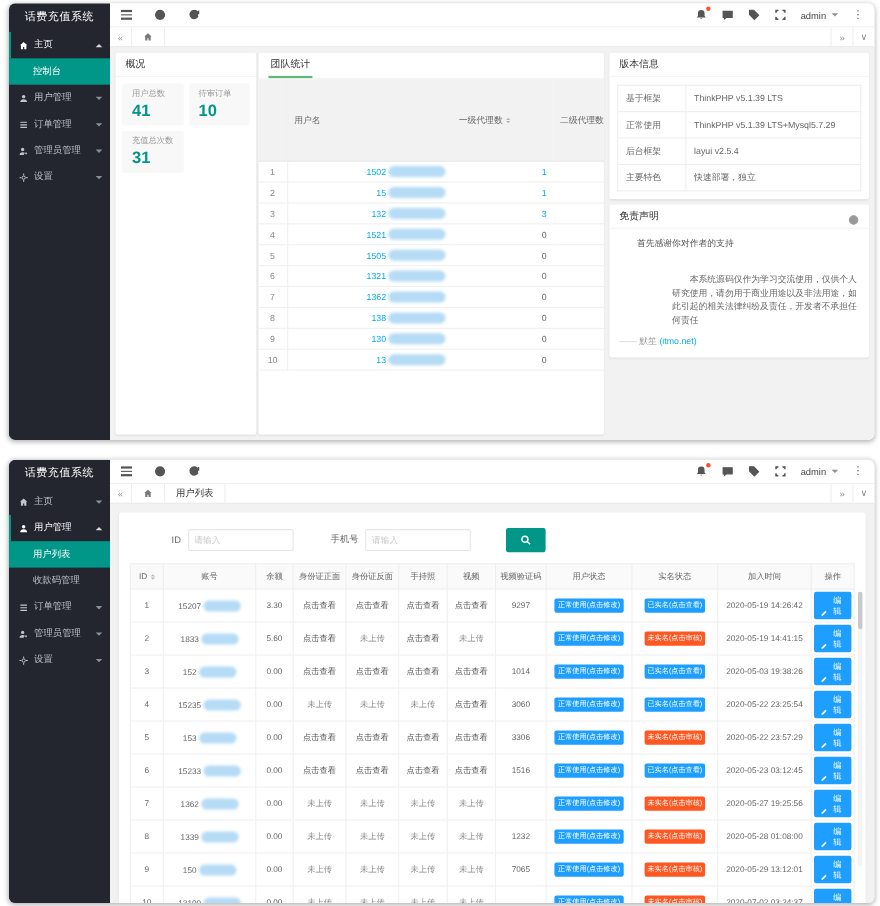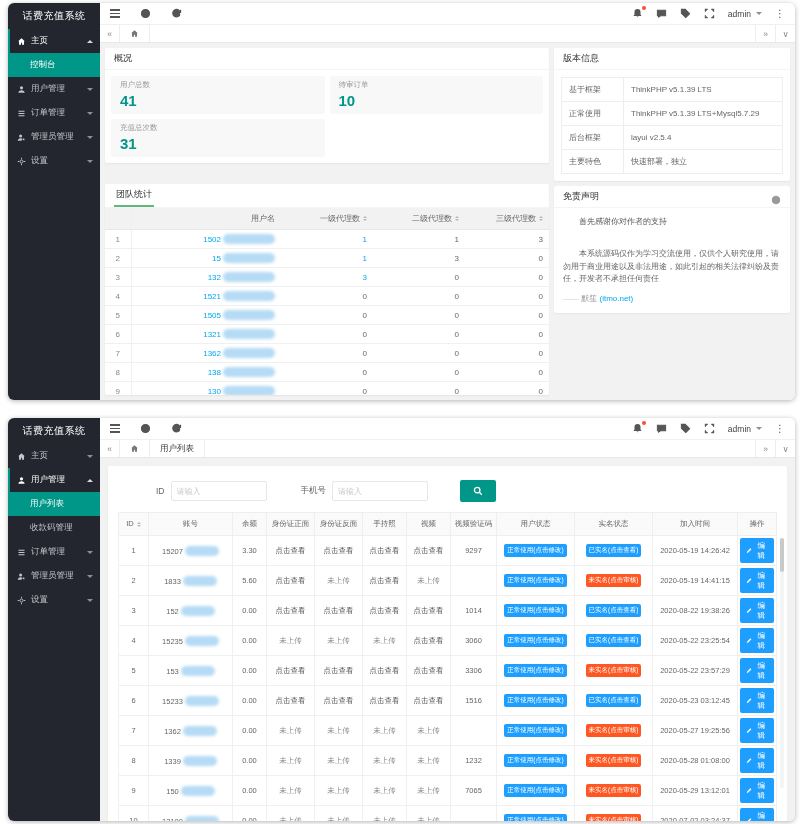--- a/index.html
+++ b/index.html
@@ -45,52 +45,52 @@
   .tab { padding:0 10px; display:flex; align-items:center; border-right:1px solid #eee; cursor:pointer; gap:4px; }
   .tab svg { width:9px; height:9px; color:#777; }
   .tab.active { color:#333; }
   .tab-sp { flex:1; }
 
   .content { flex:1; padding:5px; overflow:hidden; display:flex; gap:5px; }
 
   
   .panel { background:#fff; border-radius:2px; box-shadow:0 1px 2px rgba(0,0,0,.06); }
   .panel-h { height:22px; line-height:21px; padding:0 9px; border-bottom:1px solid #f4f4f4; font-size:9px; color:#333; display:flex; align-items:center; }
-  .col-l { flex:1; min-width:0; display:flex; flex-direction:column; gap:21px; }
+  .col-l { flex:1; min-width:0; display:flex; flex-direction:row; gap:2px; }
   .col-r { width:236px; flex-shrink:0; display:flex; flex-direction:column; gap:5px; }
 
   .cards { display:grid; grid-template-columns:1fr 1fr; gap:5px; padding:6px; }
   .stat-card { background:#f8f8f8; padding:4px 9px 5px; border-radius:2px; }
   .stat-card .lbl { font-size:7.5px; color:#999; }
   .stat-card .num { font-size:15px; font-weight:bold; color:#009688; margin-top:2px; }
 
   .team-panel { flex:1; overflow:hidden; display:flex; flex-direction:column; }
   .team-tab { height:24px; padding:0 9px; border-bottom:1px solid #f4f4f4; display:flex; align-items:flex-end; flex-shrink:0; }
   .team-tab span { font-size:9px; color:#333; padding:4px 2px 4px; border-bottom:2px solid #5FB878; }
   table { border-collapse:collapse; width:100%; table-layout:fixed; }
   .team-tbl { font-size:8px; color:#666; }
-  .team-tbl th { background:#f2f2f2; font-weight:normal; text-align:right; padding:5px 6px; color:#666; border-bottom:1px solid #e8e8e8; }
+  .team-tbl th { background:#f2f2f2; font-weight:normal; text-align:left; padding:5px 6px; color:#666; border-bottom:1px solid #e8e8e8; }
   .team-tbl td { padding:4px 6px; border-bottom:1px solid #f0f0f0; text-align:right; }
   .team-tbl .idx { width:26px; text-align:center; border-right:1px solid #f0f0f0; color:#888; }
   .u-link { color:#01AAED; cursor:pointer; }
   .mask { display:inline-block; height:10px; border-radius:5px; background:rgba(142,199,240,.65); filter:blur(1.5px); vertical-align:-2px; margin-left:2px; }
 
   .sort { display:inline-flex; flex-direction:column; margin-left:3px; vertical-align:middle; }
   .sort i { width:0; height:0; border:2.5px solid transparent; display:block; }
   .sort .up { border-bottom-color:#b8b8b8; margin-bottom:1px; }
   .sort .dn { border-top-color:#b8b8b8; }
 
   .ver-body { padding:7px; }
   .ver-tbl { font-size:8px; color:#666; border:1px solid #eee; }
   .ver-tbl td { border:1px solid #eee; padding:6px 7px; }
   .ver-tbl .k { width:62px; }
 
   .disc-body { padding:8px 9px; font-size:8px; color:#666; line-height:1.55; }
   .disc-body .p1 { margin-bottom:20px; text-indent:2em; color:#555; }
-  .disc-body .p2 { text-indent:2em; }
+  .disc-body .p2 { text-indent:2em;margin-left:48px; }
   .disc-sign { margin-top:7px; color:#999; }
   .disc-sign .dash { color:#ccc; }
   .disc-link { color:#01AAED; cursor:pointer; }
   .info-ic { margin-left:auto; width:10px; height:10px; color:#999; cursor:pointer; }
   .info-ic svg { width:10px; height:10px; }
 
   
   .content-b { flex:1; padding:8px; overflow:hidden; }
   .list-card { background:#fff; border-radius:2px; box-shadow:0 1px 2px rgba(0,0,0,.06); padding:10px 10px 9px; position:relative; }
   .search-row { display:flex; align-items:center; font-size:8.5px; color:#666; padding:4px 0 10px 38px; gap:6px; }
@@ -101,21 +101,21 @@
   .s-btn svg { width:10px; height:10px; color:#fff; fill:none; stroke:#fff; stroke-width:1.6; }
 
   .user-tbl { font-size:7.5px; color:#666; }
   .user-tbl th { background:#fafafa; font-weight:normal; padding:6px 2px; border:1px solid #eee; color:#666; }
   .user-tbl td { padding:2px 2px; border:1px solid #f0f0f0; text-align:center; height:15px; }
   .user-tbl .t-view { color:#555; }
   .user-tbl .t-none { color:#888; }
   .badge { display:inline-block; font-size:6.5px; color:#fff; padding:2px 3px; border-radius:2px; white-space:nowrap; cursor:pointer; }
   .badge.blue { background:#1E9FFF; }
   .badge.orange { background:#FF5722; }
-  .edit-btn { display:inline-flex; align-items:center; gap:2px; background:#1E9FFF; color:#fff; font-size:7.5px; padding:2.5px 6px; border:none; border-radius:2px; cursor:pointer; font-family:inherit; }
+  .edit-btn { display:inline-flex; align-items:flex-end; gap:2px; background:#1E9FFF; color:#fff; font-size:7.5px; padding:2.5px 6px; border:none; border-radius:2px; cursor:pointer; font-family:inherit; }
   .edit-btn svg { width:7px; height:7px; }
   .scrollbar { position:absolute; right:3px; top:72px; width:4px; height:250px; background:#f4f4f4; border-radius:2px; }
   .scrollbar .thumb { position:absolute; top:0; width:4px; height:34px; background:#c9c9c9; border-radius:2px; cursor:pointer; }
 </style>
 </head>
 <body>
 
 <div class="window" id="win-top">
   <div class="sidebar">
     <div class="logo">话费充值系统</div>
@@ -629,21 +629,21 @@
                 <td>3</td>
                 <td><span>152</span><span class="mask" style="width: 34px;"></span></td>
                 <td>0.00</td>
                 <td class="t-view">点击查看</td>
                 <td class="t-view">点击查看</td>
                 <td class="t-view">点击查看</td>
                 <td class="t-view">点击查看</td>
                 <td>1014</td>
                 <td><span class="badge blue">正常使用(点击修改)</span></td>
                 <td><span class="badge blue">已实名(点击查看)</span></td>
-                <td>2020-08-22 19:38:26</td>
+                <td>2020-05-03 19:38:26</td>
                 <td><button class="edit-btn">
                     <svg viewBox="0 0 12 12">
                       <path d="M1.4 10.6l.9-2.9 5.9-5.9 2 2-5.9 5.9z"></path>
                     </svg>
                     <span>编辑</span>
                   </button></td>
               </tr>
               <tr>
                 <td>4</td>
                 <td><span>15235</span><span class="mask" style="width: 34px;"></span></td>

